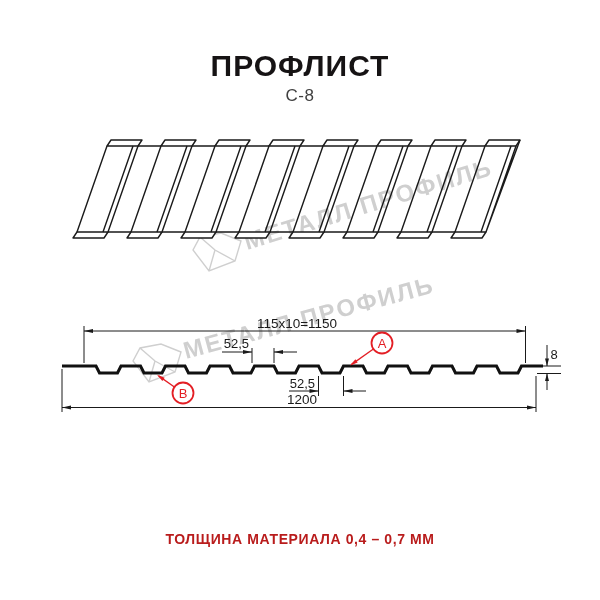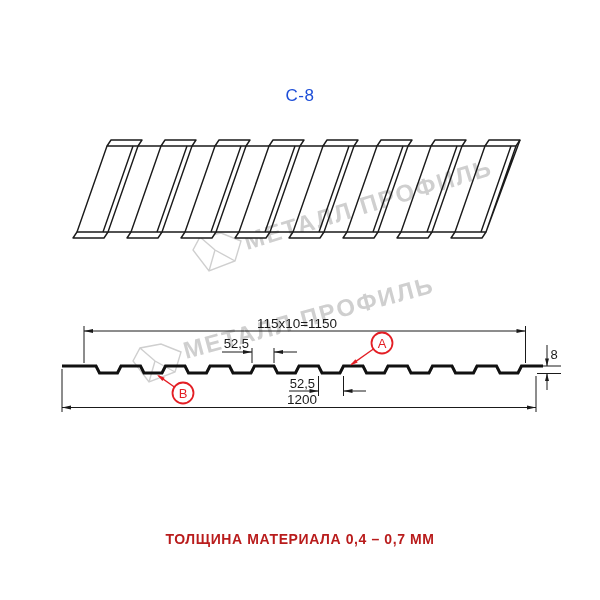--- a/index.html
+++ b/index.html
@@ -8,21 +8,21 @@
     font-family:"Liberation Sans", sans-serif; overflow:hidden;
   }
   .title {
     position:absolute; top:49px; left:0; width:600px;
     text-align:center; font-size:30px; font-weight:bold;
     letter-spacing:1px; color:#161314;
   }
   .subtitle {
     position:absolute; top:86px; left:0; width:600px;
     text-align:center; font-size:17px; font-weight:400;
-    letter-spacing:0.5px; color:#1d4ed8;
+    letter-spacing:0.5px; color:#404040;
   }
   .footer {
     position:absolute; top:531px; left:0; width:600px;
     text-align:center; font-size:14px; font-weight:bold;
     letter-spacing:0.6px; color:#b91c1c;
   }
   svg.drawing { position:absolute; top:0; left:0; }
   .wm-line   { stroke:#cfcfcf; stroke-width:1.4; fill:none; }
   .wm-text   { font-size:24px; font-weight:bold; letter-spacing:2px; fill:#cfcfcf; }
   .edge      { stroke:#1a1a1a; stroke-width:1.4; fill:none; stroke-linejoin:round; }
@@ -35,20 +35,21 @@
   .red-line  { stroke:#e31e24; stroke-width:1.3; fill:none; }
   .red-circ  { stroke:#e31e24; stroke-width:1.8; fill:none; }
   .red-arr   { fill:#e31e24; stroke:none; }
   .red-text  { font-size:13px; fill:#e31e24; }
 </style>
 </head>
 <body>
 
 <div class="page">
 
+  <div class="title">ПРОФЛИСТ</div>
   <div class="subtitle">С-8</div>
 
   <svg class="drawing" width="600" height="600" viewBox="0 0 600 600">
 
     <g>
       <path class="wm-line" d="M193,250 L200,237 L221,233 L241,241 L235,261 L209,271 Z M200,237 L215,250 L235,261 M215,250 L209,271"></path>
       <text class="wm-text" transform="translate(247,250) rotate(-17)">МЕТАЛЛ ПРОФИЛЬ</text>
     </g>
 
     <g>

